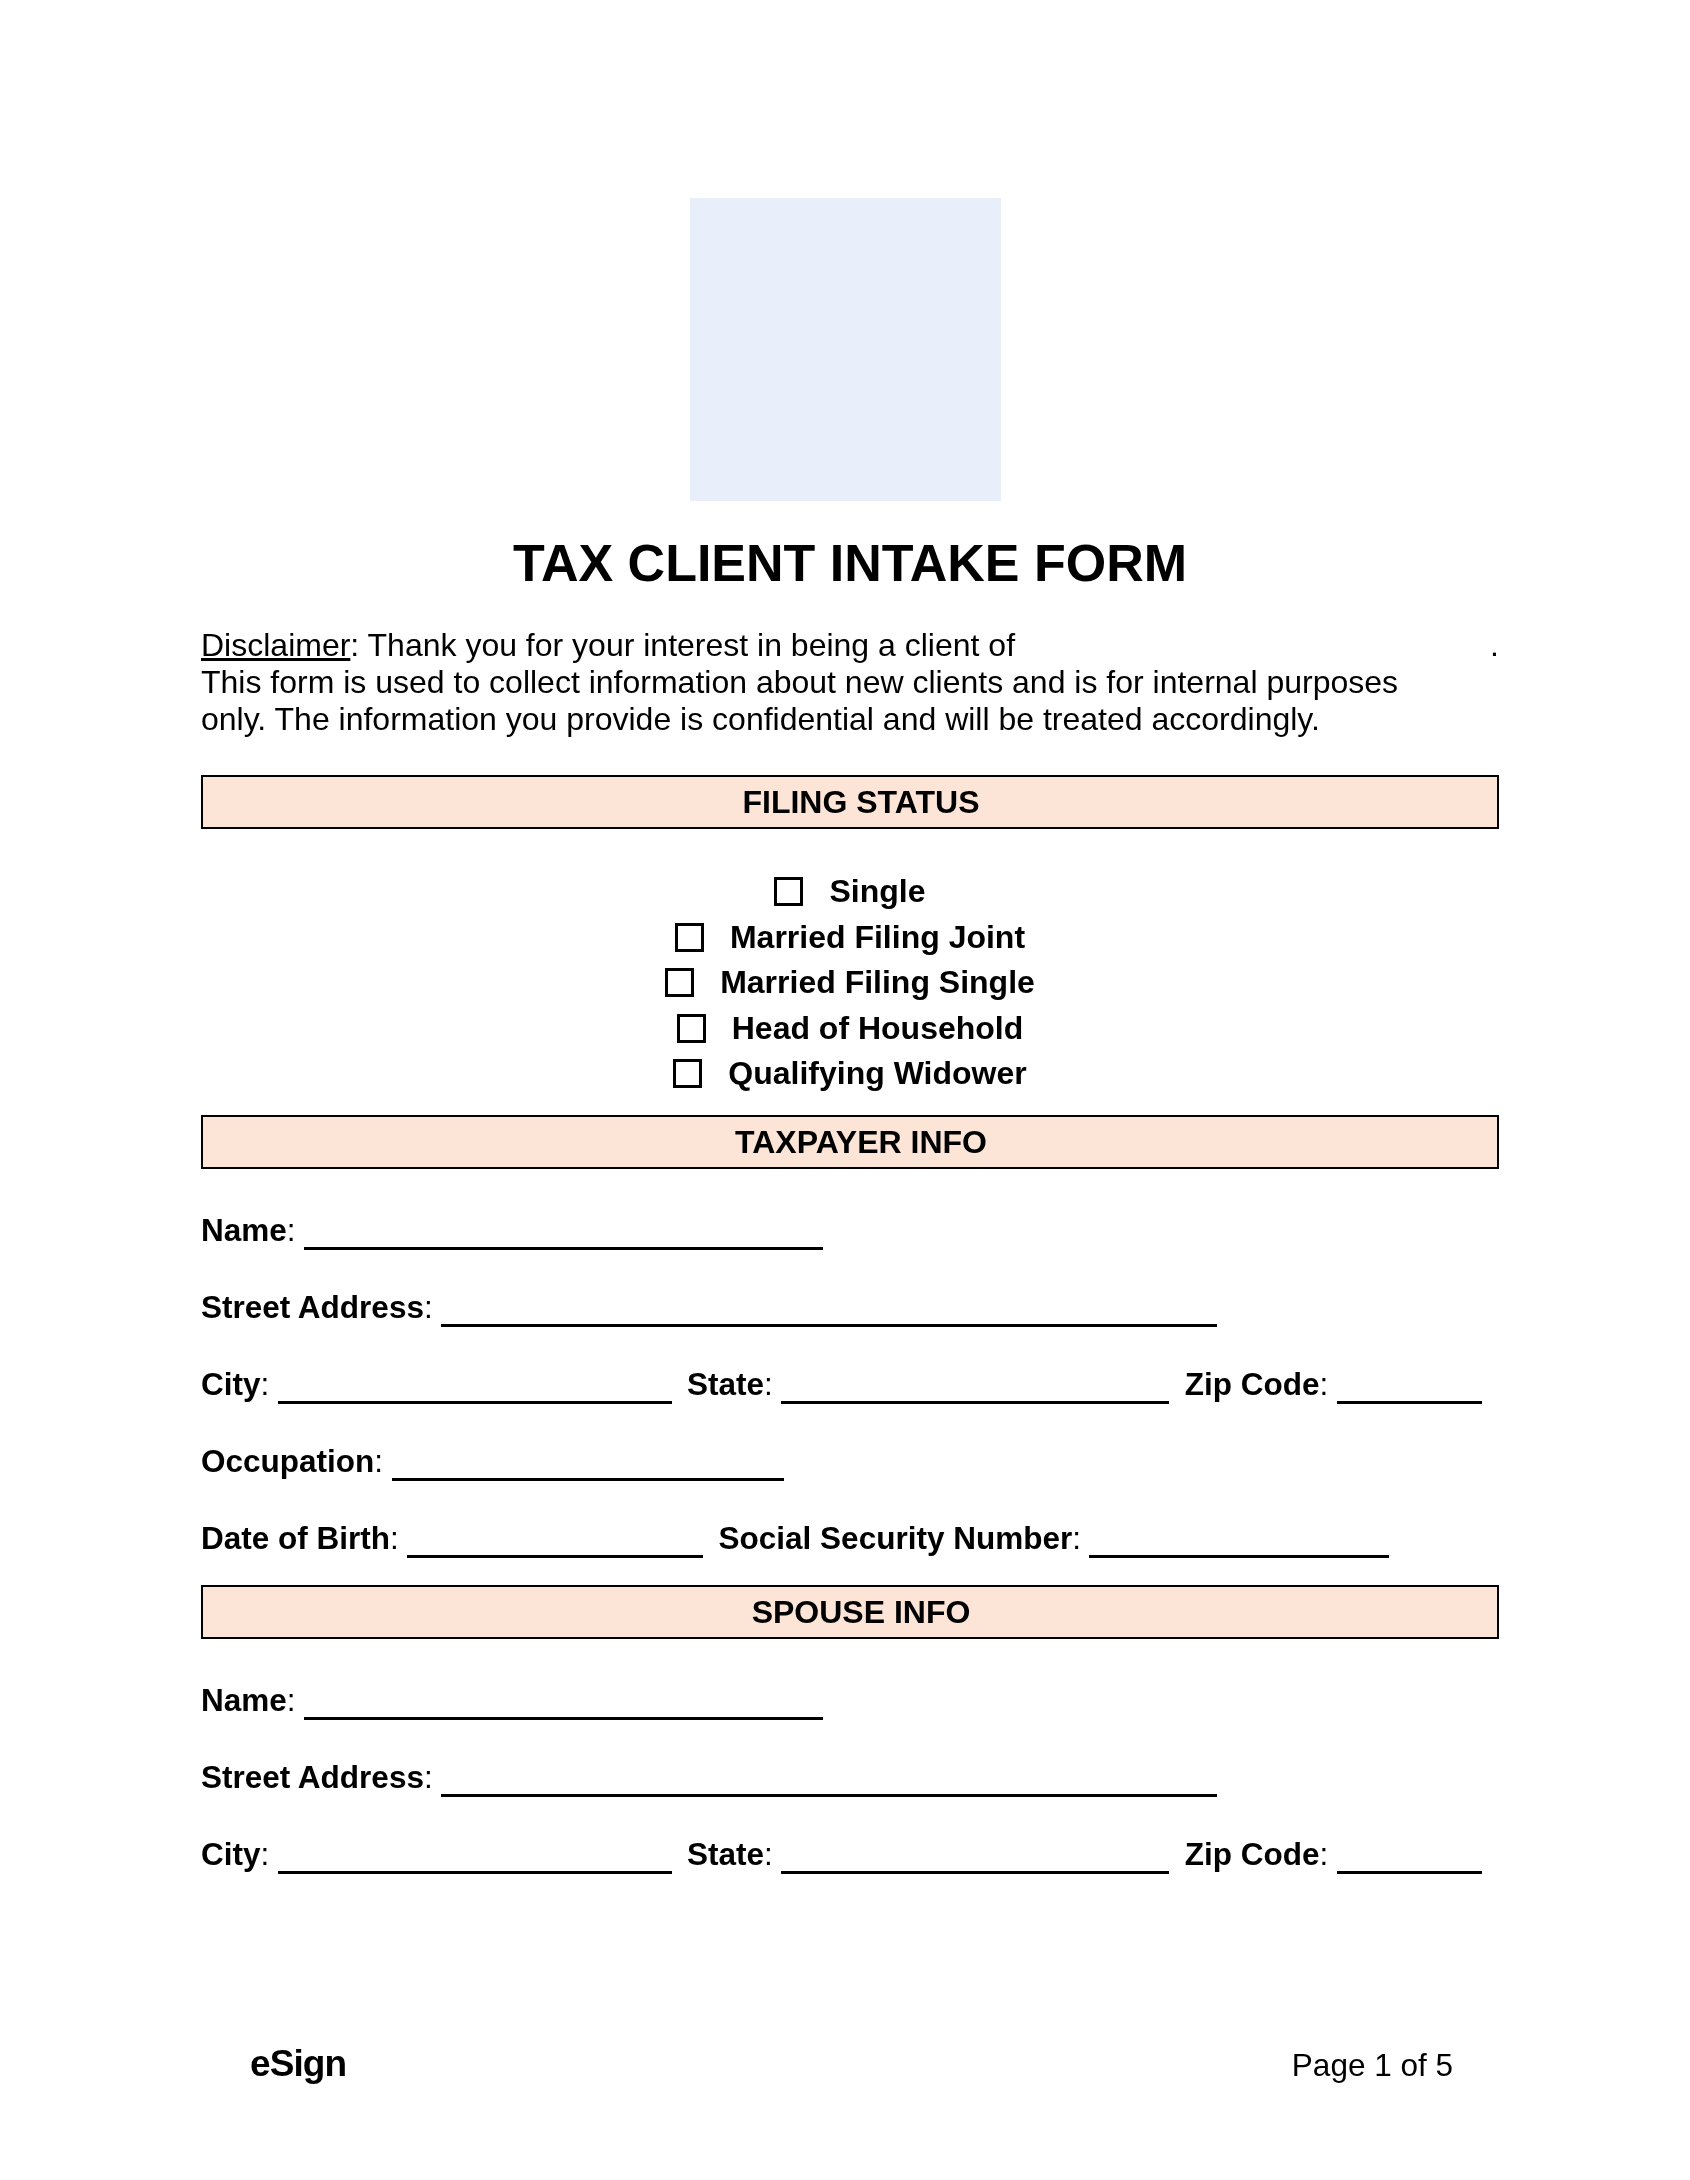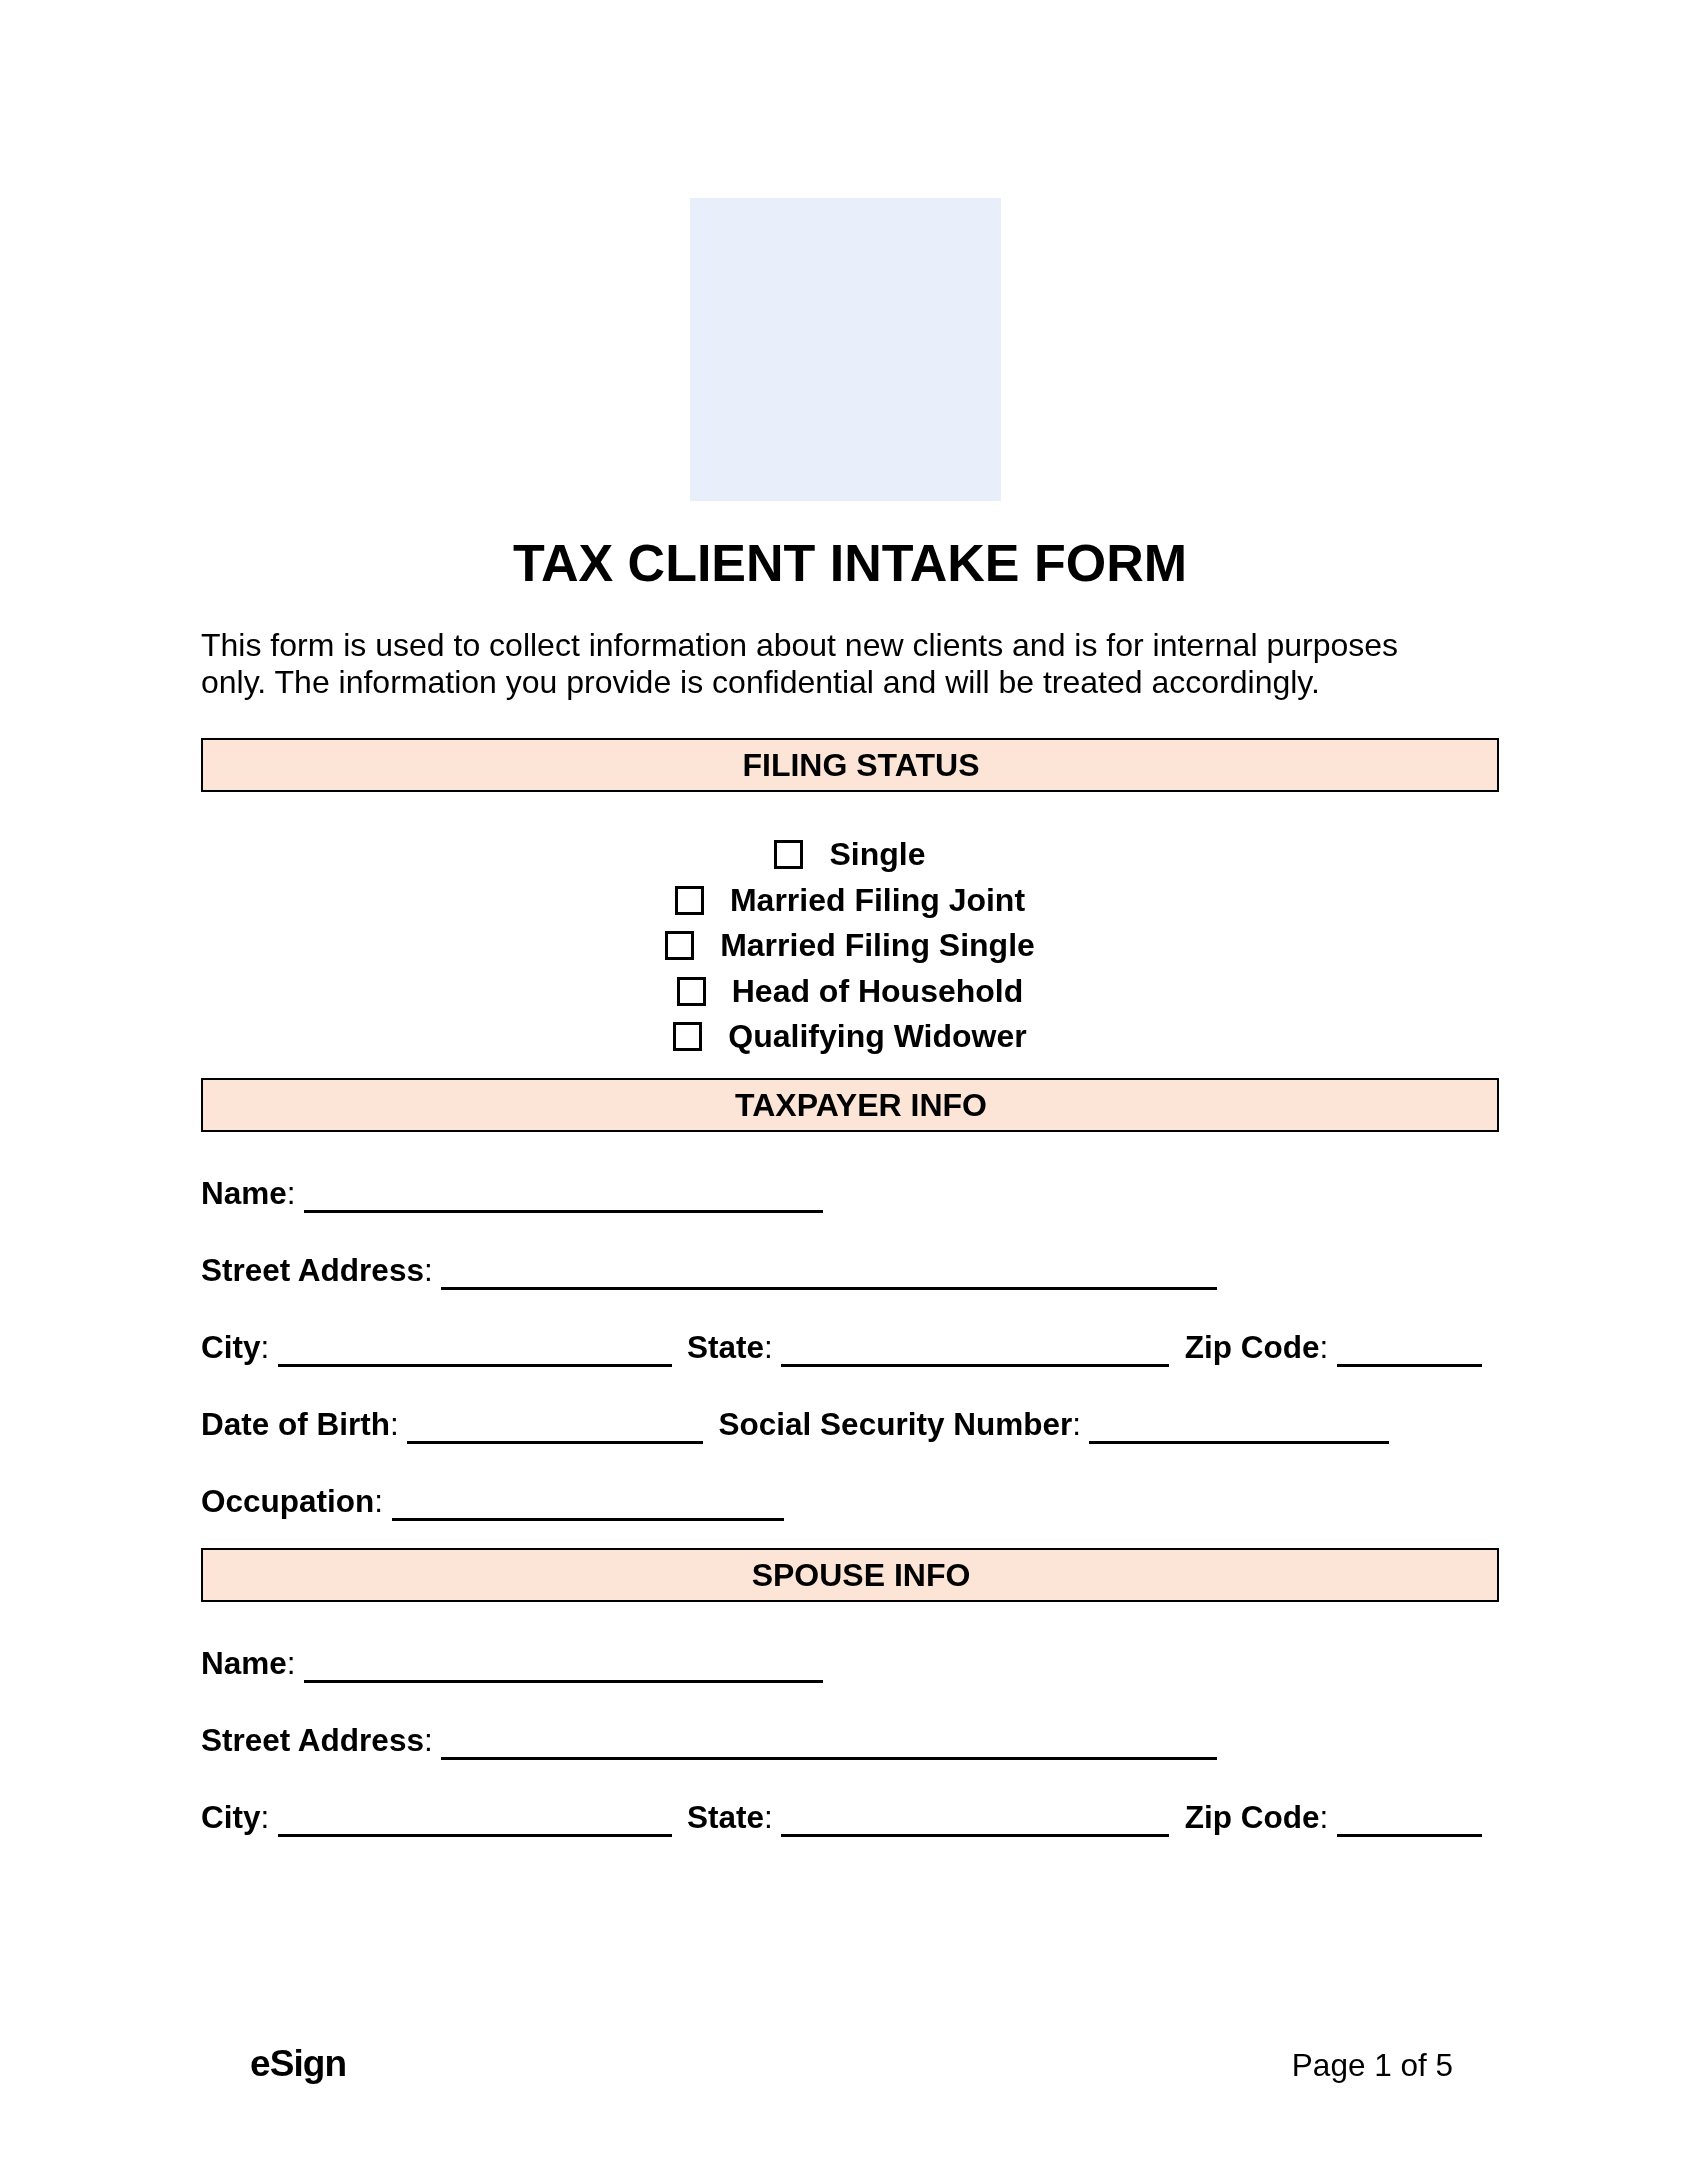--- a/index.html
+++ b/index.html
@@ -106,20 +106,24 @@
 <body>
 
 <div class="page">
   <div class="content">
 
     <div class="logo"></div>
 
     <h1 class="title">TAX CLIENT INTAKE FORM</h1>
 
     <div class="disclaimer">
+      <div class="line1">
+          <span><span class="underlined">Disclaimer</span><span>: Thank you for your interest in being a client of</span></span>
+          <span>.</span>
+        </div>
       <div>This form is used to collect information about new clients and is for internal purposes</div>
       <div>only. The information you provide is confidential and will be treated accordingly.</div>
     </div>
 
     <div class="section-bar bar-filing">
       <span>FILING STATUS</span>
     </div>
 
     <div class="checkbox-group">
       <div class="checkbox-row">
@@ -155,25 +159,25 @@
     <div class="field-row">
       <span class="lbl">Street Address</span><span class="colon">:</span><span class="blank ul-street"></span>
     </div>
 
     <div class="field-row">
       <span class="lbl">City</span><span class="colon">:</span><span class="blank ul-city"></span><span class="lbl lbl-next">State</span><span class="colon">:</span><span class="blank ul-state"></span><span class="lbl lbl-next">Zip Code</span><span class="colon">:</span><span class="blank ul-zip"></span>
     </div>
 
 
     <div class="field-row">
+      <span class="lbl">Occupation</span><span class="colon">:</span><span class="blank ul-occupation"></span>
+    </div>
+
+    <div class="field-row">
       <span class="lbl">Date of Birth</span><span class="colon">:</span><span class="blank ul-dob"></span><span class="lbl lbl-next">Social Security Number</span><span class="colon">:</span><span class="blank ul-ssn"></span>
-    </div>
-
-    <div class="field-row">
-      <span class="lbl">Occupation</span><span class="colon">:</span><span class="blank ul-occupation"></span>
     </div>
 
     <div class="section-bar bar-spouse">
       <span>SPOUSE INFO</span>
     </div>
 
     <div class="field-row">
       <span class="lbl">Name</span><span class="colon">:</span><span class="blank ul-name"></span>
     </div>
 

